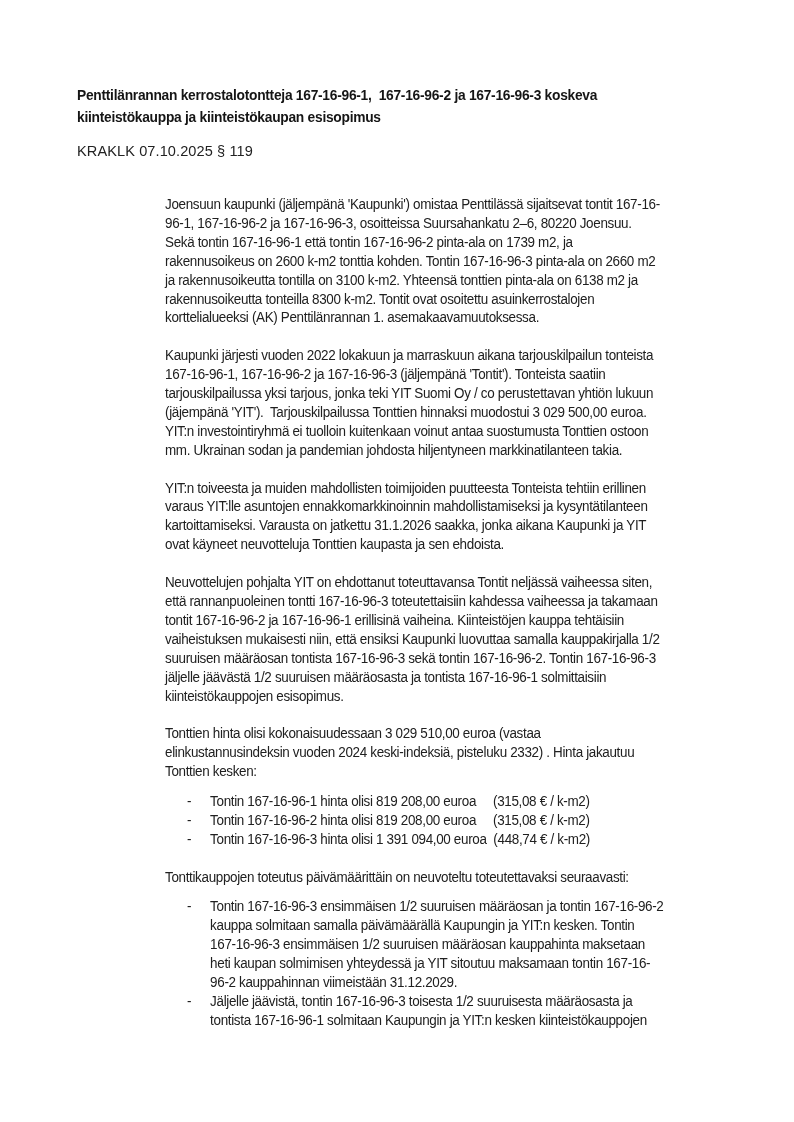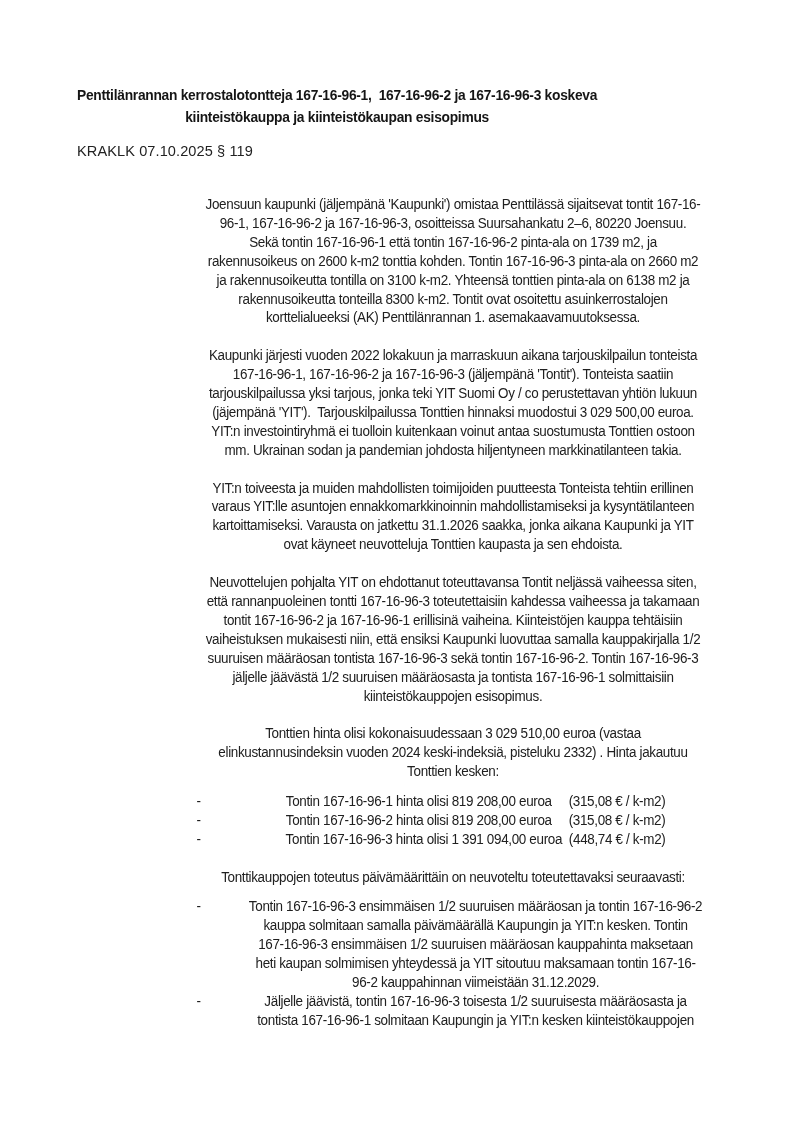--- a/index.html
+++ b/index.html
@@ -4,21 +4,20 @@
 <style>
   html, body { margin: 0; padding: 0; background: #ffffff; }
   .page {
     position: relative;
     width: 794px;
     height: 1122px;
     background: #ffffff;
     font-family: "Liberation Sans", sans-serif;
     color: #1b1b1b;
     overflow: hidden;
-    text-align: center;
   }
   .title {
     position: absolute;
     left: 77px;
     top: 84px;
     font-size: 15px;
     font-weight: bold;
     line-height: 22px;
     letter-spacing: -0.3px;
     transform: scaleX(0.92);

